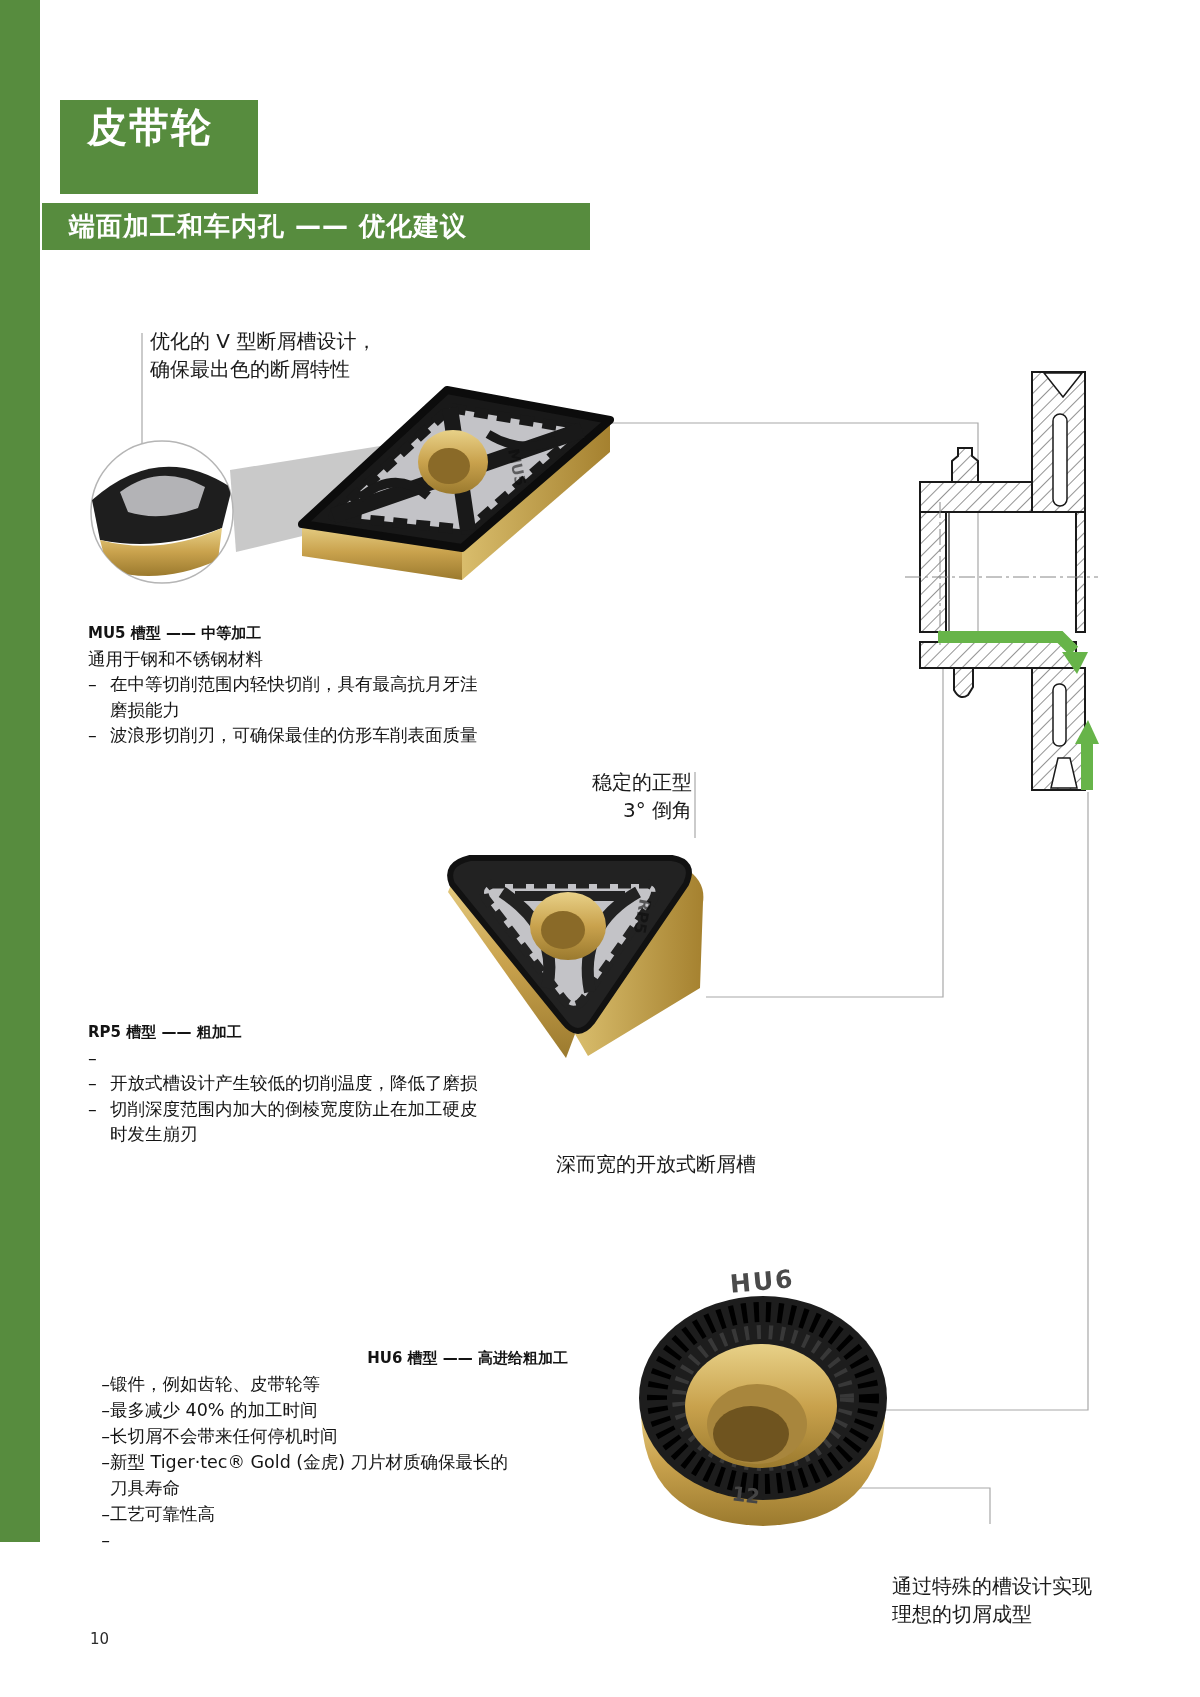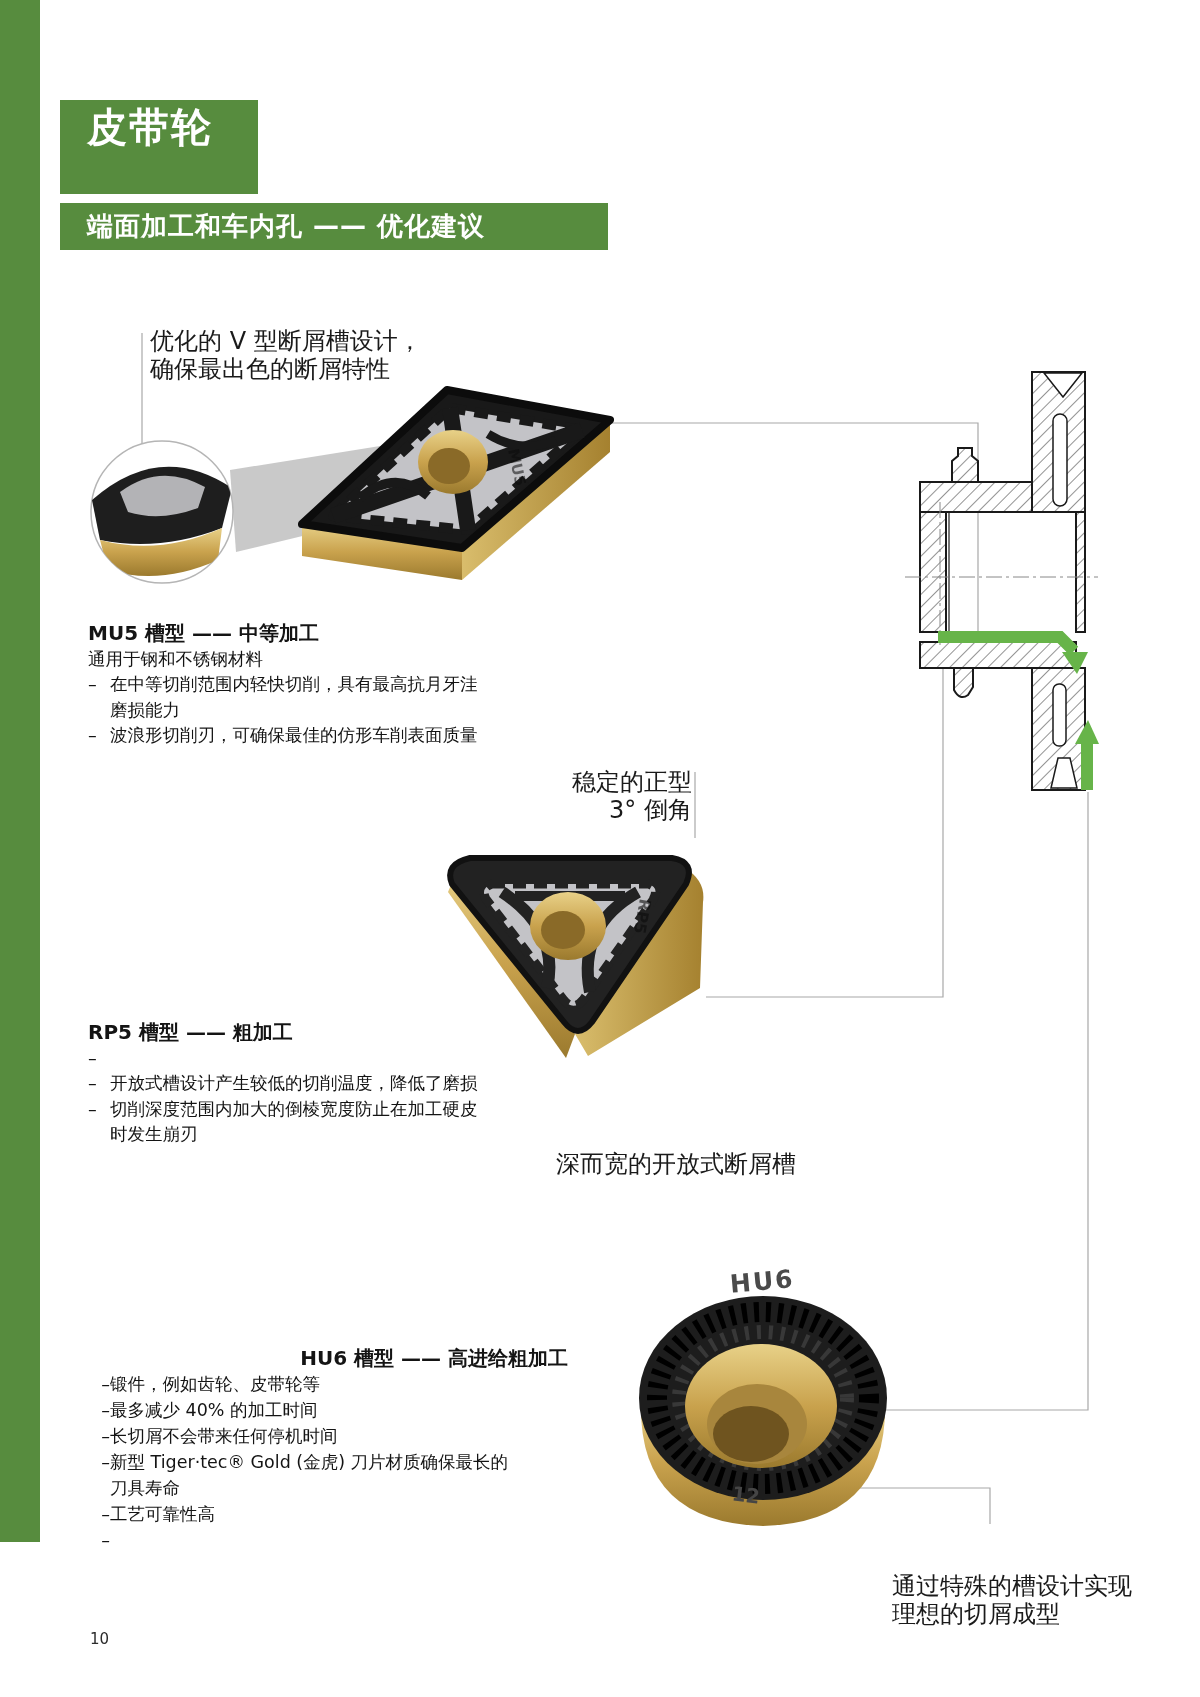--- a/index.html
+++ b/index.html
@@ -9,28 +9,28 @@
     color:#1a1a1a;overflow:hidden;
   }
   .abs{position:absolute;}
   .left-bar{left:0;top:0;width:40px;height:1542px;background:#578c3e;}
   .title-box{
     left:60px;top:100px;width:198px;height:94px;background:#578c3e;
     display:flex;align-items:flex-start;padding-left:27px;box-sizing:border-box;
   }
   .title-box .t{color:#ffffff;font-size:40px;font-weight:bold;letter-spacing:2px;}
   .subtitle-bar{
-    left:60px;top:203px;width:548px;height:47px;background:#578c3e;
+    left:42px;top:203px;width:548px;height:47px;background:#578c3e;
     display:flex;align-items:center;padding-left:27px;box-sizing:border-box;
   }
   .subtitle-bar .t{color:#ffffff;font-size:26px;font-weight:bold;letter-spacing:1px;}
-  .callout{font-size:24px;line-height:28px;color:#1a1a1a;}
+  .callout{font-size:20px;line-height:28px;color:#1a1a1a;}
   .callout.right{text-align:right;}
   .section{font-size:17.5px;line-height:25.5px;color:#141414;}
-  .section .sec-title{font-weight:bold;font-size:20px;}
+  .section .sec-title{font-weight:bold;font-size:15px;}
   .section .line{display:flex;}
   .section .m{width:22px;flex:none;}
   .svg-layer{left:0;top:0;width:1200px;height:1697px;}
   .page-number{font-size:15px;color:#2b2b2b;}
 </style>
 </head>
 <body>
 
 <div class="page">
 

